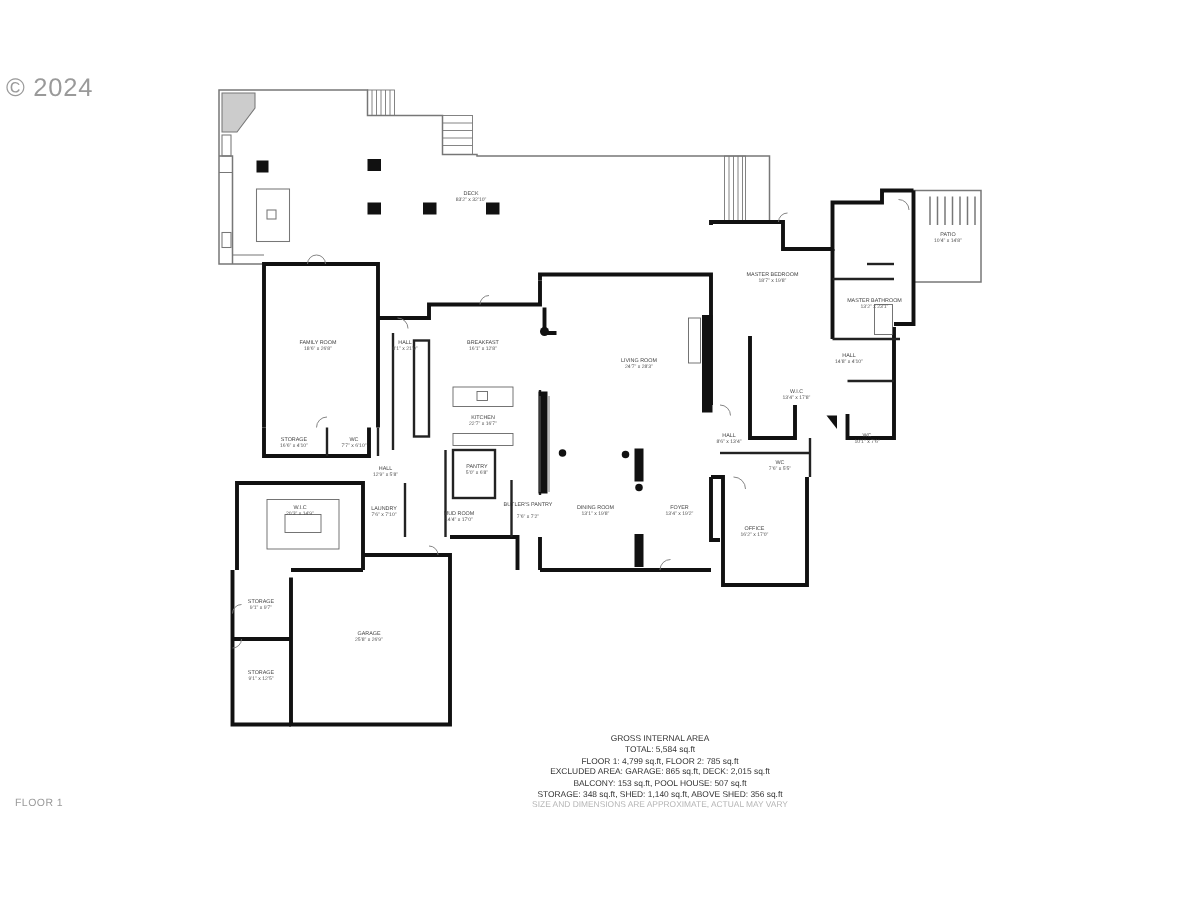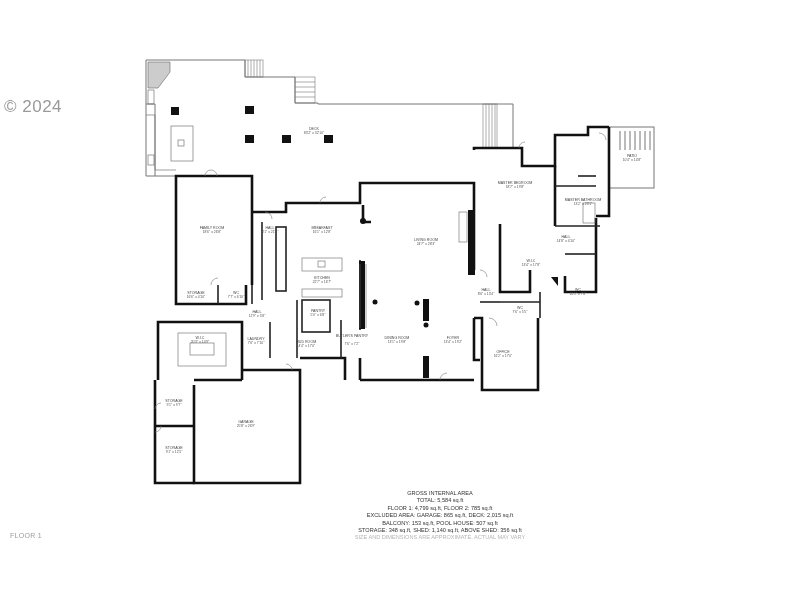--- a/index.html
+++ b/index.html
@@ -1,17 +1,17 @@
 <!DOCTYPE html>
 <html><head>
 <meta charset="utf-8">
 <style>
   html, body { margin:0; padding:0; background:#ffffff; }
   body { width:800px; height:600px; position:relative; overflow:hidden; font-family:"Liberation Sans", sans-serif; }
-  .copyright { position:absolute; left:4px; top:49px; font-size:17px; color:#9a9a9a; letter-spacing:0.5px;margin-top:48px; }
+  .copyright { position:absolute; left:4px; top:49px; font-size:17px; color:#9a9a9a; letter-spacing:0.5px; }
   .floor-label { position:absolute; left:10px; top:532px; font-size:7px; color:#9a9a9a; letter-spacing:0.3px; }
   svg.plan { position:absolute; left:0; top:0; width:800px; height:600px; }
   .room-label { font-family:"Liberation Sans", sans-serif; font-size:3.6px; fill:#444; text-anchor:middle; }
   .room-dim { font-family:"Liberation Sans", sans-serif; font-size:3.4px; fill:#555; text-anchor:middle; }
   .area-block { position:absolute; left:330px; top:490px; width:220px; text-align:center; font-size:5.6px; line-height:7.4px; color:#333; }
   .area-block .disclaimer { color:#b5b5b5; }
 </style>
 </head>
 <body>
 

